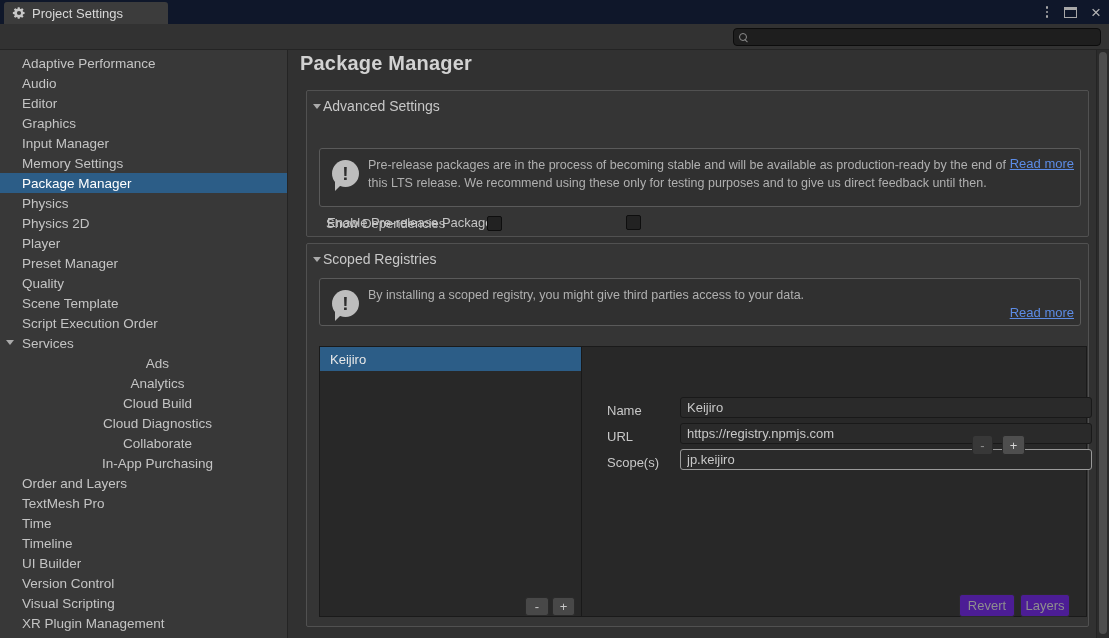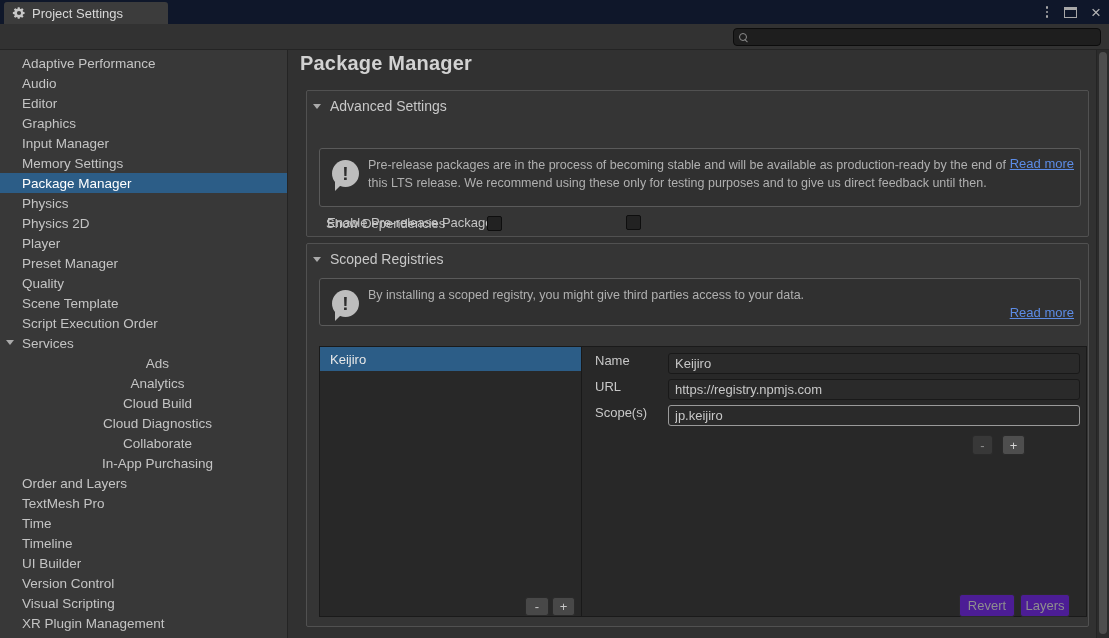--- a/index.html
+++ b/index.html
@@ -59,21 +59,21 @@
     position:absolute; left:300px; top:52px; color:#d2d2d2;
     font-size:20px; font-weight:bold; letter-spacing:0.2px;
   }
 
   .groupbox {
     position:absolute; left:306px; width:783px;
     background:#353535; border:1px solid #515151; border-radius:2px;
   }
   .groupbox.advanced { top:90px; height:147px; }
   .groupbox.scoped { top:243px; height:384px; }
-  .group-header { position:absolute; left:6px; top:7px; display:flex; align-items:center; gap:9px; cursor:default; }
+  .group-header { position:absolute; left:6px; top:7px; display:flex; align-items:center; gap:2px; cursor:default; }
   .group-header .hdr { color:#c8c8c8; font-size:14px; }
 
   .field-row { position:absolute; display:flex; align-items:center; gap:10px; }
   .field-label { color:#c4c4c4; font-size:13px; white-space:nowrap; }
   .checkbox { width:15px; height:15px; background:#222222; border:1px solid #0e0e0e; border-radius:2px; }
 
   .helpbox {
     position:absolute; background:#303030; border:1px solid #5a5a5a; border-radius:3px;
   }
   .help-icon { position:absolute; left:12px; top:11px; width:27px; height:27px; background:#bdbdbd; border-radius:50%; }
@@ -96,21 +96,21 @@
     color:#e8e8e8; font-size:13px; background:#2c5d87; cursor:default;
   }
   .mini-btn {
     position:absolute; height:19px; background:#484848; border:1px solid #2a2a2a; border-radius:3px;
     color:#c8c8c8; font-size:13px; display:flex; align-items:center; justify-content:center; cursor:default;
   }
   .reg-list .minus { left:205px; top:250px; width:24px; }
   .reg-list .plus  { left:232px; top:250px; width:23px; }
 
   .reg-detail { position:absolute; left:263px; top:0; width:505px; height:269px; }
-  .detail-row { position:absolute; left:12px; display:flex; align-items:flex-start; }
+  .detail-row { position:absolute; left:24px; display:flex; align-items:flex-end;margin-top:44px; }
   .detail-label { width:73px; color:#c8c8c8; font-size:13px; }
   .detail-input {
     width:412px; height:21px; background:#2a2a2a; border:1px solid #191919; border-radius:3px;
     color:#c8c8c8; font-size:13px; padding:0 6px; font-family:inherit; outline:none;
   }
   .detail-input.focused { border:1px solid #9a9a9a; }
   .reg-detail .minus { left:389px; top:88px; width:21px; height:20px; background:#383838; color:#8f8f8f; }
   .reg-detail .plus  { left:419px; top:88px; width:23px; height:20px; background:#4e4e4e; color:#d6d6d6; }
 
   .action-btn {

